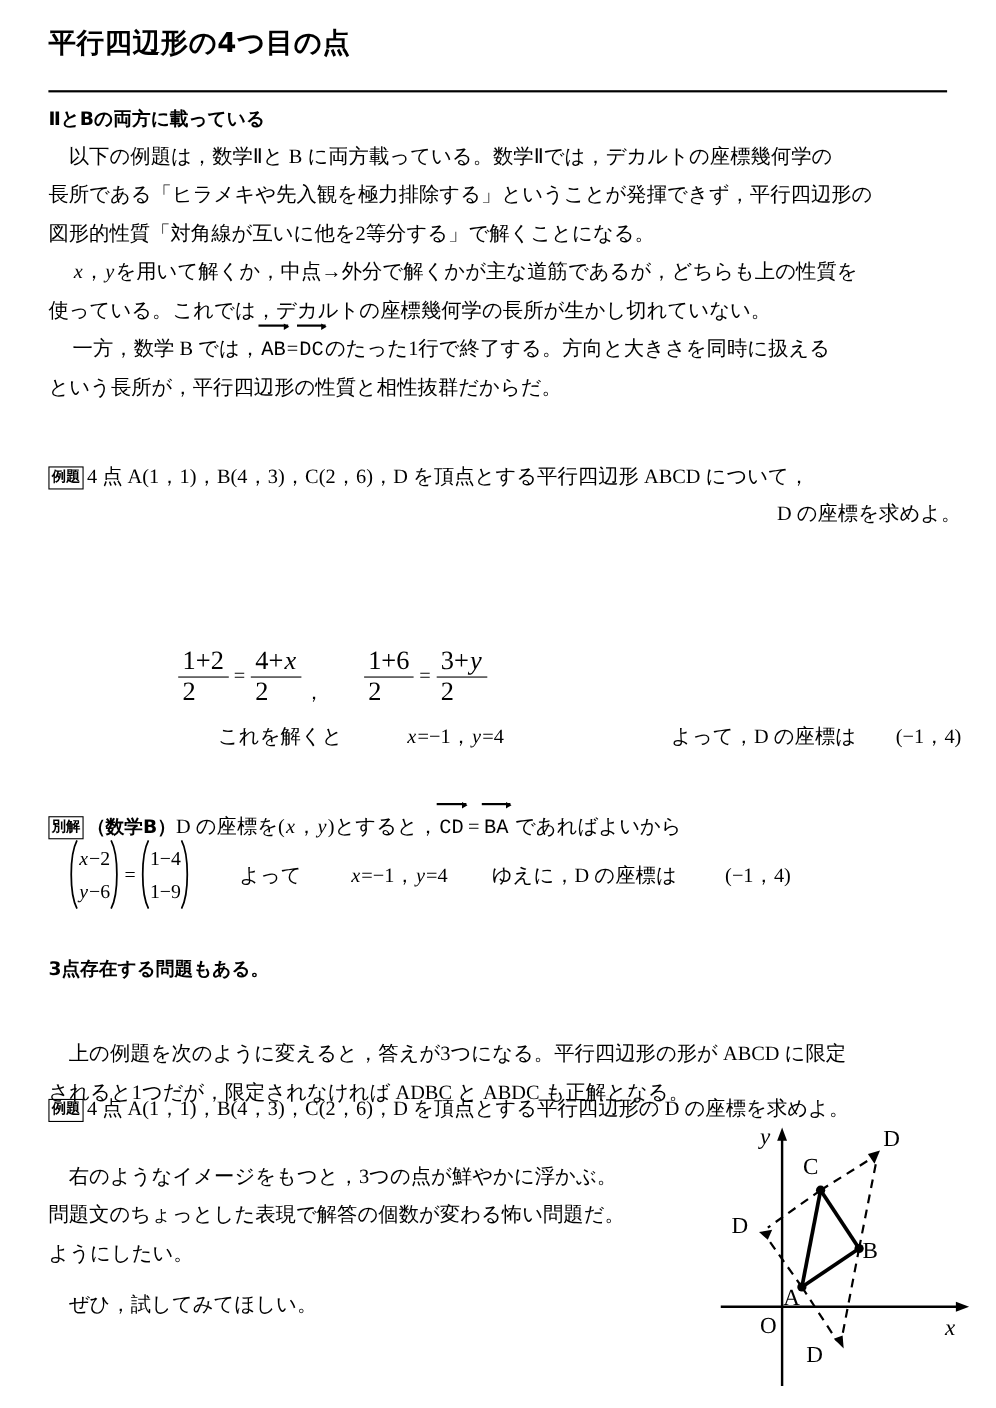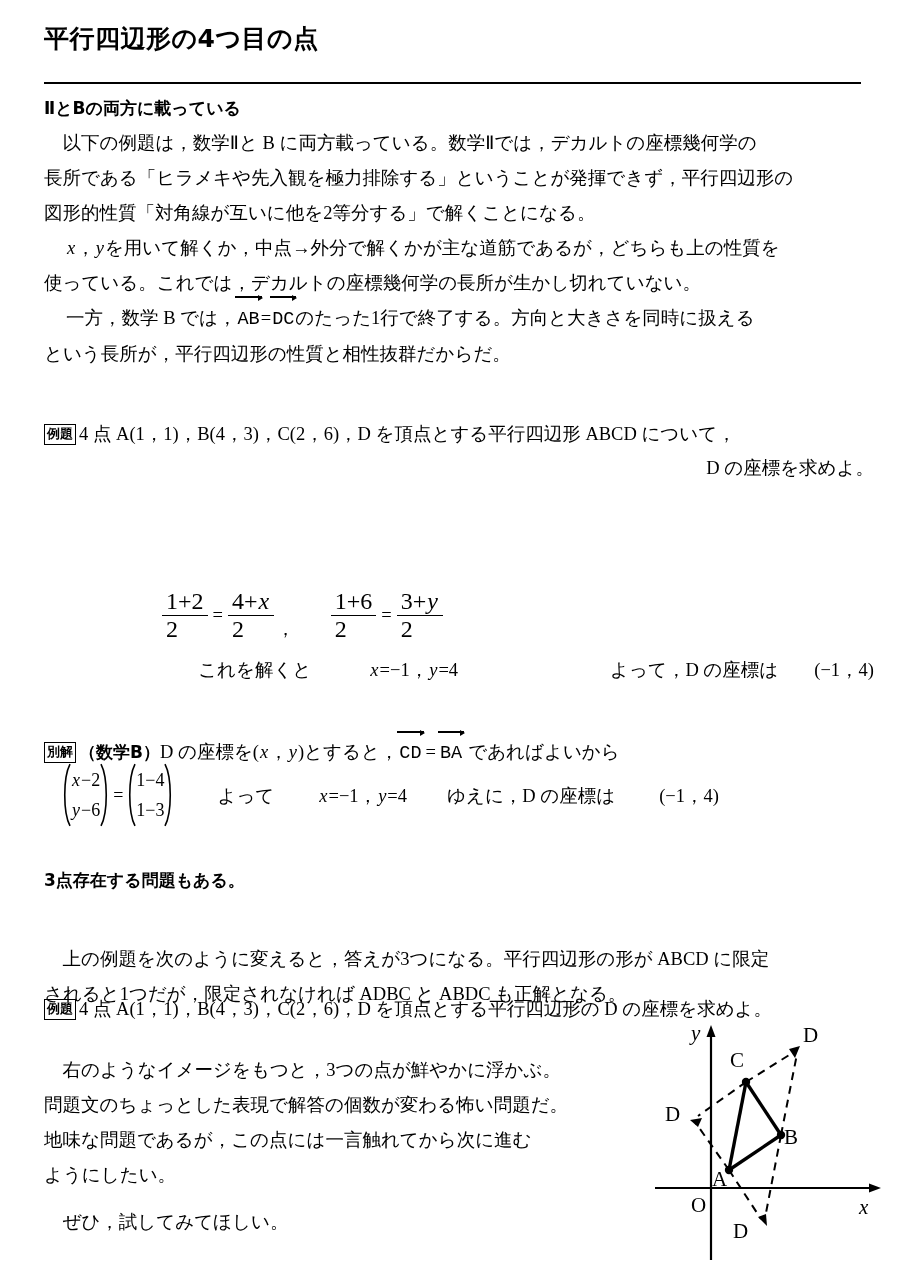--- a/index.html
+++ b/index.html
@@ -193,21 +193,21 @@
       </span>
       <span style="padding:0 2px;font-size:18px;">=</span>
       <span class="cvec">
         <span class="par lp">
             <svg viewBox="0 0 11 62" preserveAspectRatio="none">
               <path d="M10 1 C3 14, 3 48, 10 61" stroke="#000" stroke-width="1.6" fill="none"></path>
             </svg>
           </span>
         <span class="rows">
           <span>1−4</span>
-          <span>1−3</span>
+          <span>1−9</span>
         </span>
         <span class="par rp">
             <svg viewBox="0 0 11 62" preserveAspectRatio="none">
               <path d="M1 1 C8 14, 8 48, 1 61" stroke="#000" stroke-width="1.6" fill="none"></path>
             </svg>
           </span>
       </span>
       <span style="display:inline-block;width:42px;"></span>
       <span style="font-size:18.5px;">よって</span>
       <span style="display:inline-block;width:44px;"></span>
@@ -228,21 +228,20 @@
 
   <div class="block" style="top:992px;">
     <span class="ln">
       <span class="tag">例題</span><span>4 点 A</span><span>(1，1)</span><span>，B</span><span>(4，3)</span><span>，C</span><span>(2，6)</span><span>，D を頂点とする平行四辺形の D の座標を求めよ。</span>
     </span>
   </div>
 
   <div class="para" style="top:1053px;width:620px;">
     <span class="ln">　右のようなイメージをもつと，3つの点が鮮やかに浮かぶ。</span>
     <span class="ln">問題文のちょっとした表現で解答の個数が変わる怖い問題だ。</span>
-    <span class="ln">地味な問題であるが，この点には一言触れてから次に進む</span>
     <span class="ln">ようにしたい。</span>
     <span class="ln" style="padding-top:12px;">　ぜひ，試してみてほしい。</span>
   </div>
 
   <div class="figure">
     <svg width="250" height="265" viewBox="0 0 250 265">
 
       <g stroke="#000" stroke-width="2.2" fill="none">
         <line x1="0" y1="173" x2="218" y2="173"></line>
         <line x1="56" y1="245" x2="56" y2="18"></line>

